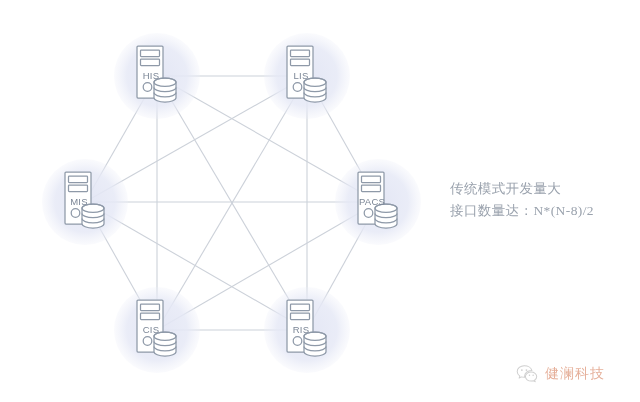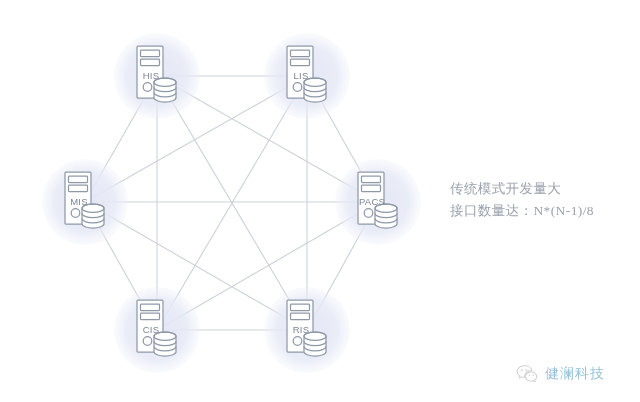--- a/index.html
+++ b/index.html
@@ -75,21 +75,21 @@
     opacity: 0.42;
   }
   .watermark-logo {
     width: 22px;
     height: 19px;
     flex: 0 0 auto;
   }
   .watermark-text {
     font-family: "Liberation Sans", "DejaVu Sans", sans-serif;
     font-size: 14px;
-    color: #0369a1;
+    color: #c2410c;
     letter-spacing: 1px;
     white-space: nowrap;
   }
 </style>
 </head>
 <body>
 
 <div id="canvas">
 
   <svg id="diagram-svg" viewBox="0 0 640 402" xmlns="http://www.w3.org/2000/svg">
@@ -164,21 +164,21 @@
         <g>
           <circle cx="307" cy="330" r="43" fill="url(#haloGrad)"></circle>
           <use xlink:href="#server-icon" transform="translate(287,300)"></use>
           <text x="301" y="333" class="node-label" text-anchor="middle">RIS</text>
         </g>
       </g>
   </svg>
 
   <div class="annotation">
     <span class="annotation-line">传统模式开发量大</span>
-    <span class="annotation-line">接口数量达：N*(N-1)/8</span>
+    <span class="annotation-line">接口数量达：N*(N-8)/2</span>
   </div>
 
   <div class="watermark">
     <svg class="watermark-logo" viewBox="0 0 24 20" xmlns="http://www.w3.org/2000/svg">
       <path d="M9 1.6C4.7 1.6 1.3 4.4 1.3 7.9c0 2 1.1 3.8 2.9 5L3.4 15l2.5-1.3c1 .3 2 .5 3.1.5h.6c-.1-.4-.2-.9-.2-1.3 0-3.4 3.3-6.1 7.4-6.1h.6C16.7 3.9 13.2 1.6 9 1.6z" fill="none" stroke="#8c8c8c" stroke-width="1.1" stroke-linejoin="round"></path>
       <circle cx="6.4" cy="6.3" r="0.95" fill="#8c8c8c"></circle>
       <circle cx="11.4" cy="6.3" r="0.95" fill="#8c8c8c"></circle>
       <path d="M16.6 8.3c-3.5 0-6.3 2.2-6.3 5 0 2.8 2.8 5 6.3 5 .8 0 1.6-.1 2.3-.4l2 1-.6-1.7c1.4-.9 2.3-2.3 2.3-3.9 0-2.8-2.8-5-6-5z" fill="none" stroke="#8c8c8c" stroke-width="1.1" stroke-linejoin="round"></path>
       <circle cx="14.7" cy="11.9" r="0.8" fill="#8c8c8c"></circle>
       <circle cx="18.7" cy="11.9" r="0.8" fill="#8c8c8c"></circle>

